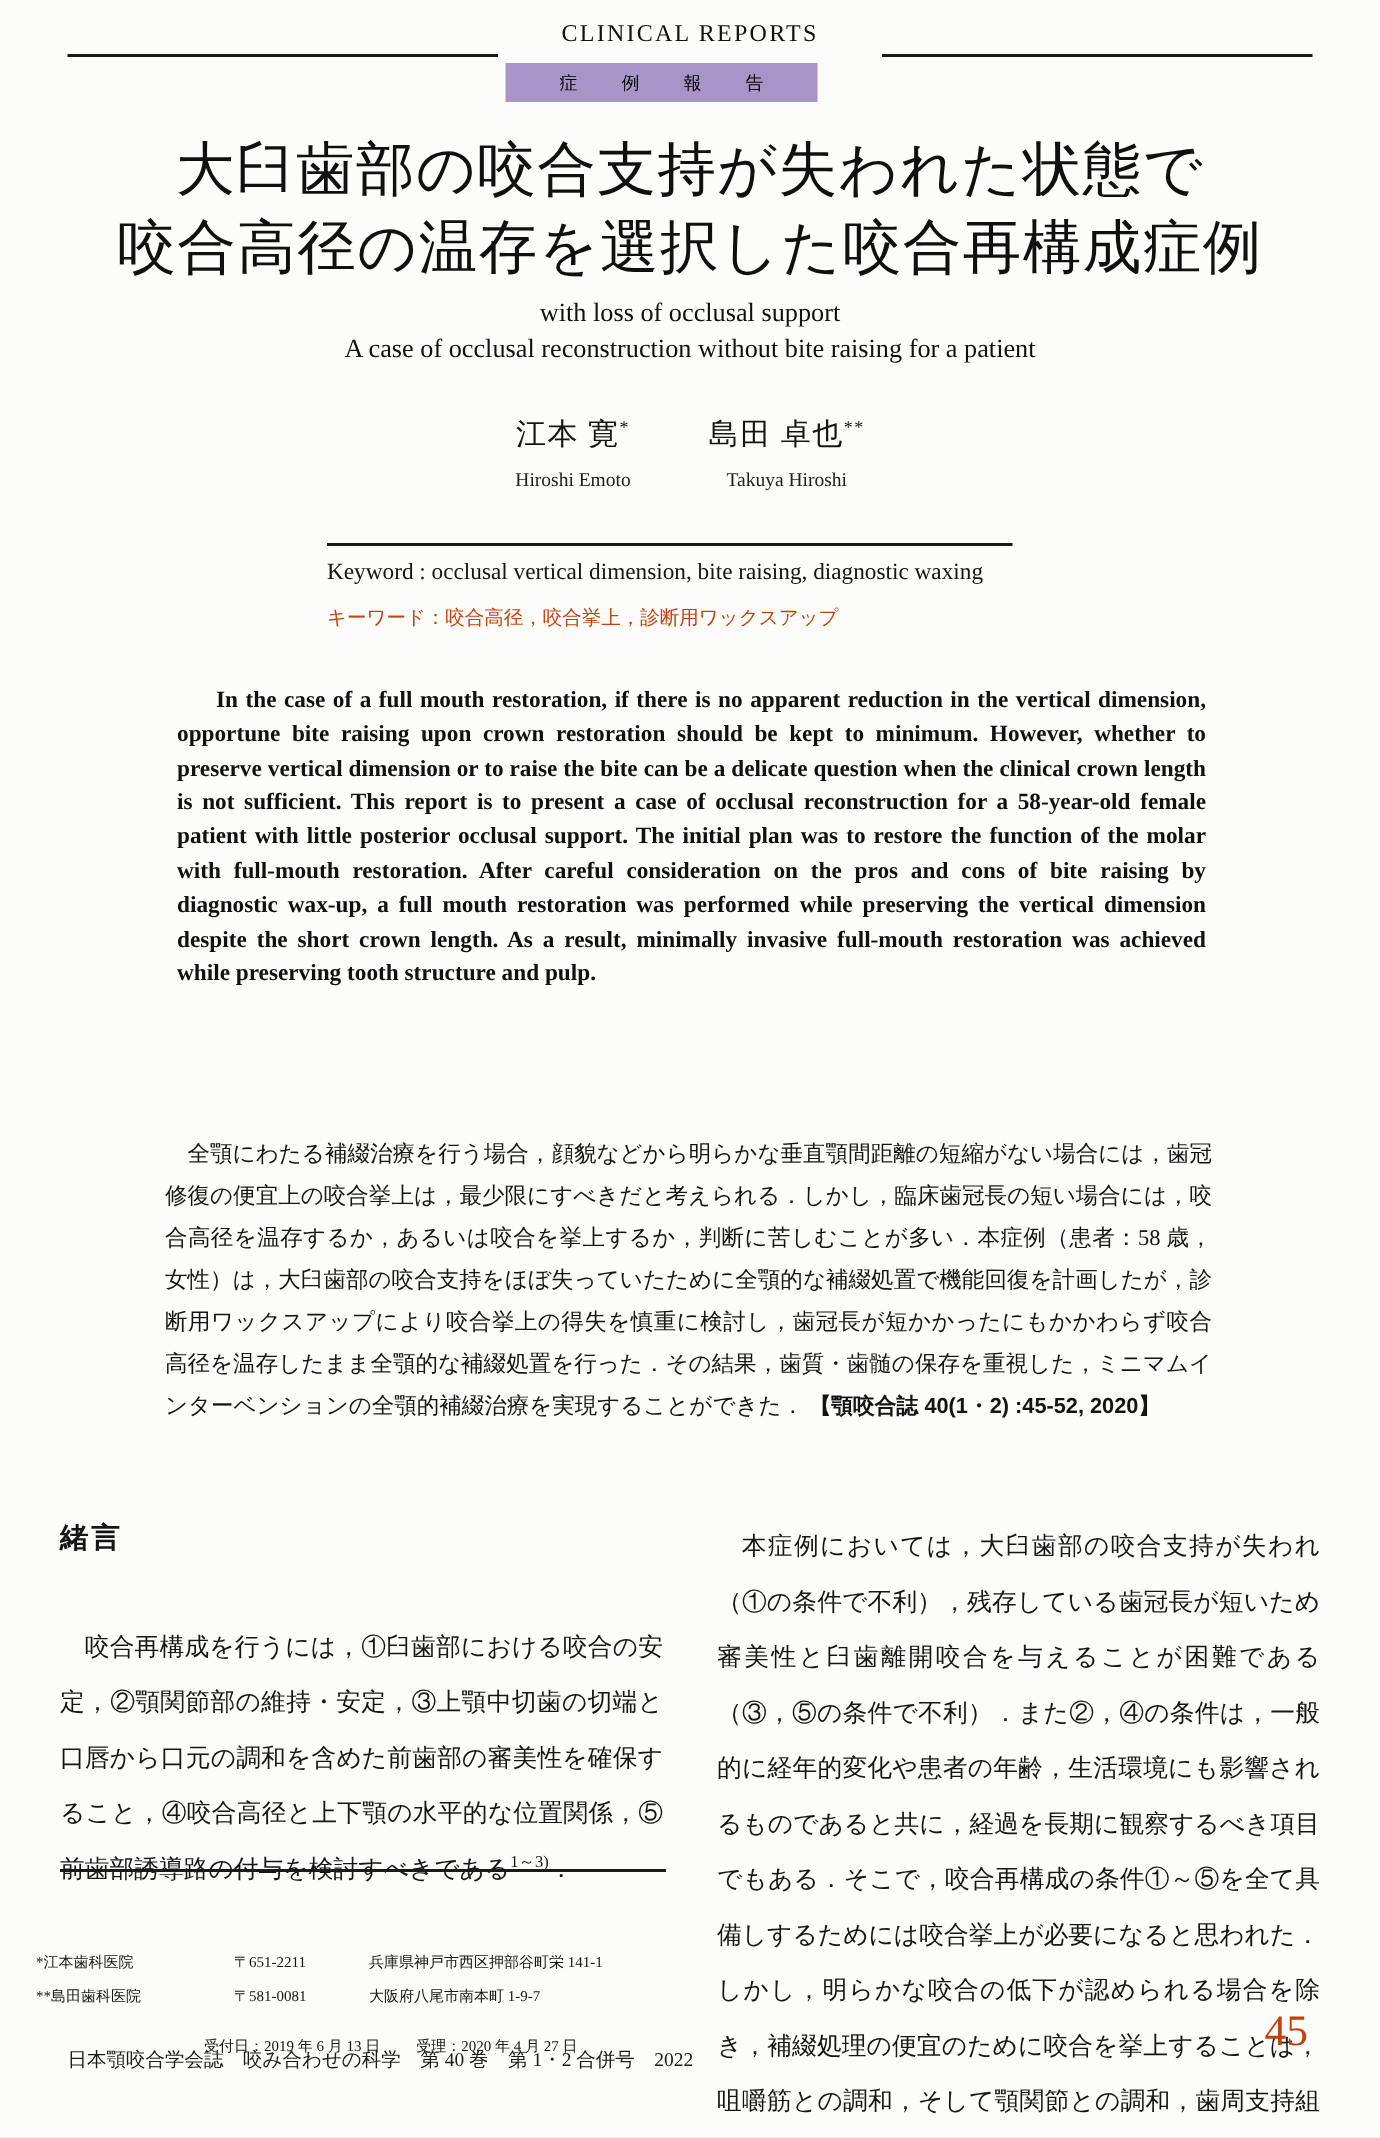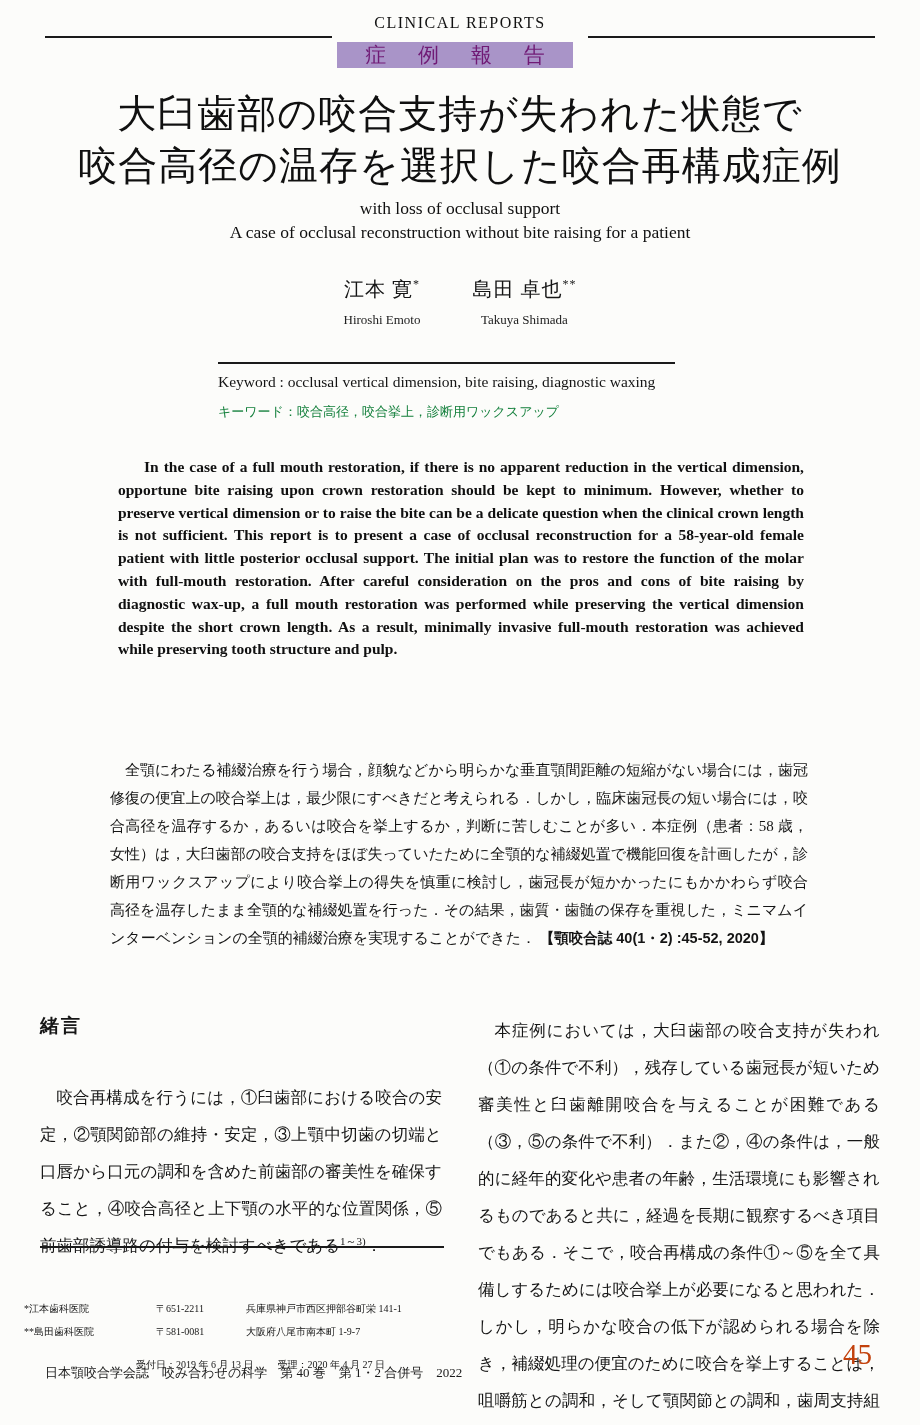--- a/index.html
+++ b/index.html
@@ -14,24 +14,24 @@
   }
   
   .journal-header{
     position:absolute;top:14px;left:0;width:100%;
     text-align:center;font-size:16px;letter-spacing:1.5px;color:#111;
   }
   .rule{position:absolute;background:#1a1a1a;}
   .hdr-rule-left{top:36px;left:45px;width:287px;height:2px;}
   .hdr-rule-right{top:36px;left:588px;width:287px;height:2px;}
   .badge{
-    position:absolute;top:42px;left:337px;width:236px;height:26px;
-    background:#a994c8;color:#701a75;
+    position:absolute;top:42px;left:337px;width:208px;height:26px;
+    background:#a994c8;color:#000000;
     display:flex;align-items:center;justify-content:center;
-    font-size:21px;letter-spacing:13px;padding-left:13px;box-sizing:border-box;
+    font-size:12px;letter-spacing:13px;padding-left:13px;box-sizing:border-box;
     font-family:"Liberation Sans","DejaVu Sans",sans-serif;
   }
   
   .title-ja{
     position:absolute;top:88px;left:0;width:100%;
     text-align:center;font-size:39px;line-height:52px;color:#101010;
     letter-spacing:1px;
   }
   .title-en{
     position:absolute;top:196px;left:0;width:100%;
@@ -42,21 +42,21 @@
     position:absolute;top:276px;left:0;width:100%;
     display:flex;justify-content:center;gap:52px;
   }
   .author{text-align:center;font-family:Liberation Serif, serif;}
   .author .name-ja{font-size:20px;letter-spacing:1px;}
   .author sup{font-size:12px;}
   .author .name-en{font-size:13px;margin-top:9px;color:#202020;}
   
   .kw-rule{top:362px;left:218px;width:457px;height:2px;}
   .kw-en{position:absolute;top:373px;left:218px;font-size:15.5px;color:#141414;}
-  .kw-ja{position:absolute;top:403px;left:218px;font-size:13px;color:#15803d;}
+  .kw-ja{position:absolute;top:403px;left:218px;font-size:13px;color:#c2410c;}
   
   .abstract-en{
     position:absolute;top:456px;left:118px;width:686px;
     font-size:15.5px;line-height:22.8px;font-weight:bold;
     text-align:justify;text-indent:26px;color:#101010;
   }
   .abstract-ja{
     position:absolute;top:724px;left:110px;width:698px;
     font-size:15px;line-height:28px;
     text-align:justify;text-indent:1em;color:#141414;margin-top:32px;
@@ -104,21 +104,21 @@
     <div>A case of occlusal reconstruction without bite raising for a patient</div>
   </div>
 
   <div class="authors">
     <div class="author">
       <div class="name-ja"><span>江本 寛</span><sup>*</sup></div>
       <div class="name-en">Hiroshi Emoto</div>
     </div>
     <div class="author">
       <div class="name-ja"><span>島田 卓也</span><sup>**</sup></div>
-      <div class="name-en">Takuya Shimada</div>
+      <div class="name-en">Takuya Hiroshi</div>
     </div>
   </div>
 
   <div class="rule kw-rule"></div>
   <div class="kw-en">Keyword : occlusal vertical dimension, bite raising, diagnostic waxing</div>
   <div class="kw-ja">キーワード：咬合高径，咬合挙上，診断用ワックスアップ</div>
 
   <div class="abstract-en">In the case of a full mouth restoration, if there is no apparent reduction in the vertical dimension, opportune bite raising upon crown restoration should be kept to minimum. However, whether to preserve vertical dimension or to raise the bite can be a delicate question when the clinical crown length is not sufficient. This report is to present a case of occlusal reconstruction for a 58-year-old female patient with little posterior occlusal support. The initial plan was to restore the function of the molar with full-mouth restoration. After careful consideration on the pros and cons of bite raising by diagnostic wax-up, a full mouth restoration was performed while preserving the vertical dimension despite the short crown length. As a result, minimally invasive full-mouth restoration was achieved while preserving tooth structure and pulp.</div>
 
   <div class="abstract-ja">

